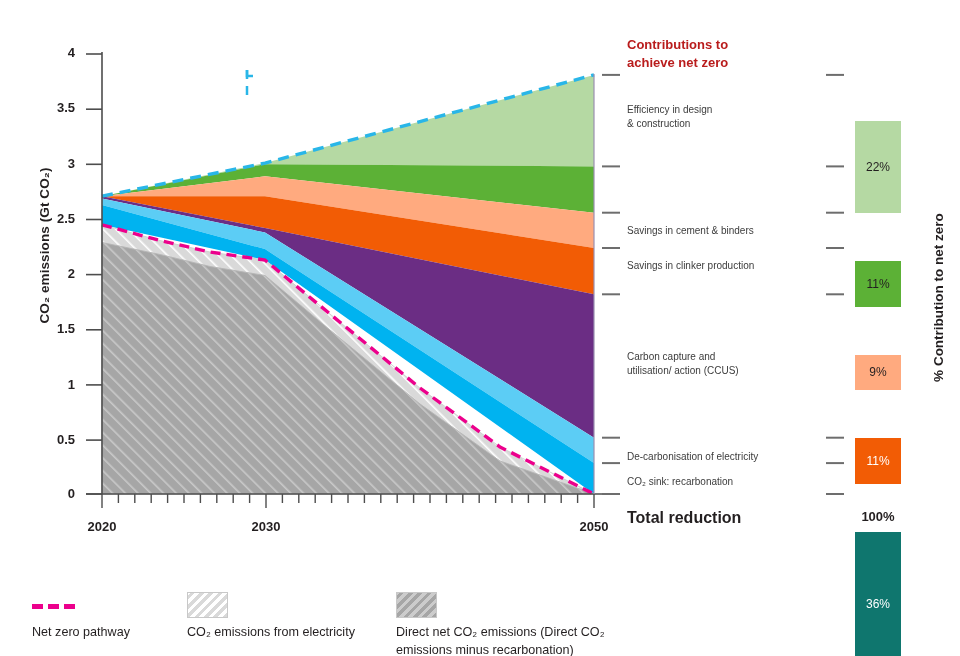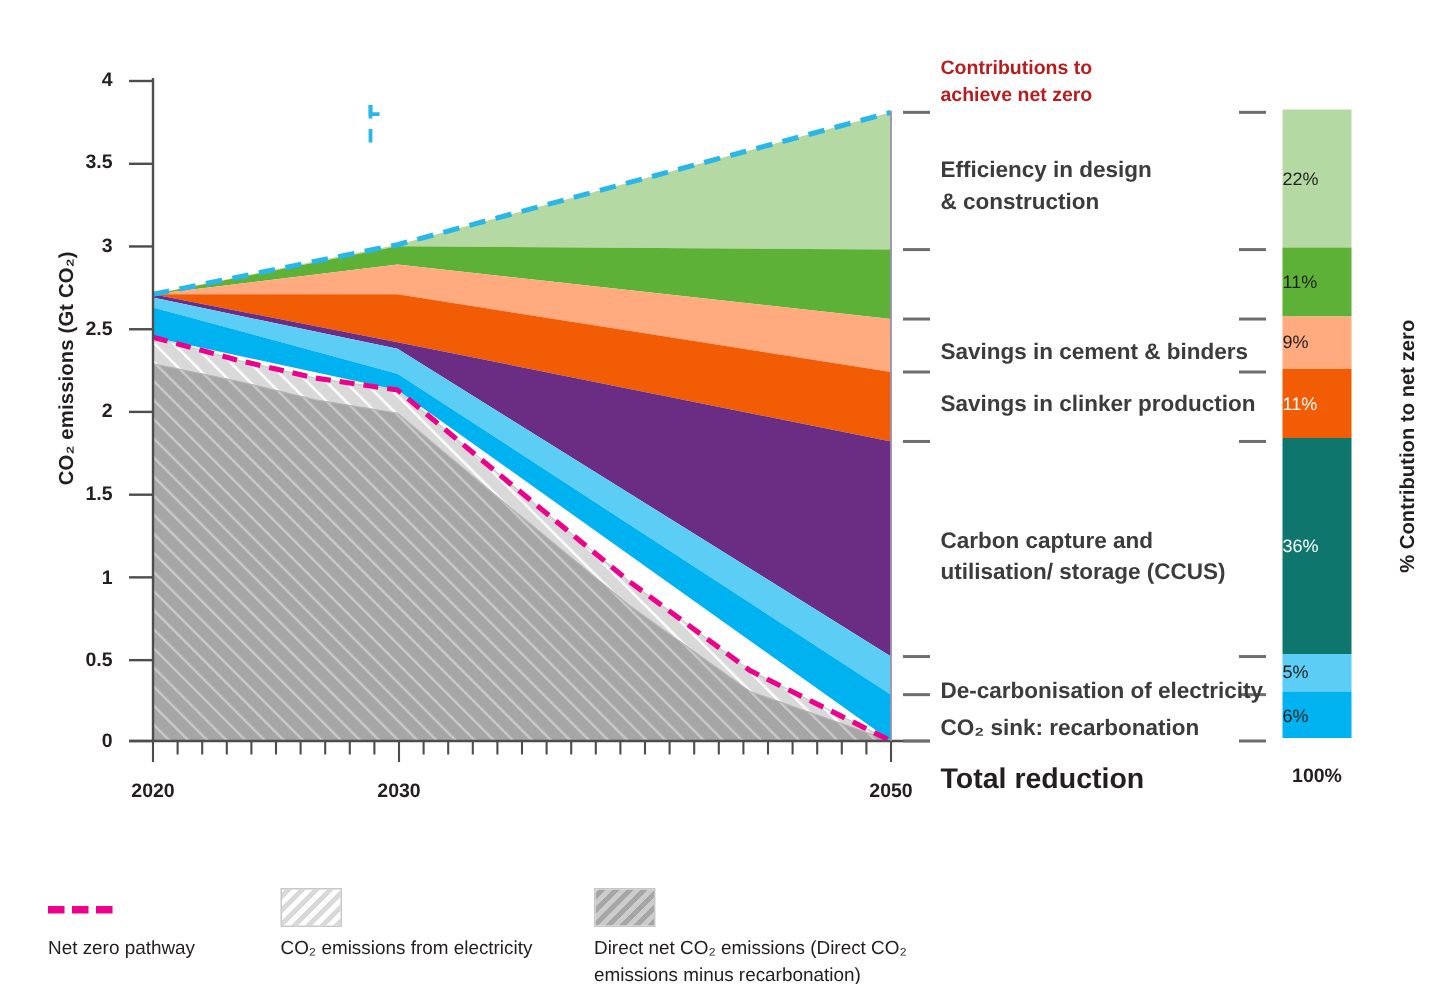--- a/index.html
+++ b/index.html
@@ -77,42 +77,42 @@
   .contrib-title {
     position: absolute;
     left: 627px; top: 36px;
     font-size: 13px; font-weight: bold;
     line-height: 1.42; color: #b91c1c;
     white-space: pre-line;
   }
   .contrib-label {
     position: absolute;
     left: 627px;
-    font-size: 15px; font-weight: bold;
+    font-size: 10px; font-weight: normal;
     line-height: 1.4; color: #3c3c3c;
     white-space: pre-line;
   }
   .total-label {
     position: absolute;
     left: 627px; top: 509px;
-    font-size: 19px; font-weight: bold; color: #231f20;
+    font-size: 16px; font-weight: bold; color: #231f20;
   }
   .total-pct {
     position: absolute;
     left: 855px; top: 509px; width: 46px;
     text-align: center;
     font-size: 13px; font-weight: bold; color: #231f20;
   }
 
   
   .pctbar { position: absolute; left: 855px; top: 73px; width: 46px; }
   .pctseg {
     position: relative;
-    display: flex; align-items: center; justify-content: flex-start;
-    font-size: 12px; font-weight: normal;
+    display: flex; align-items: center; justify-content: center;
+    font-size: 12px; font-weight: normal; margin-top: 48px;
   }
 
   
   .legend { position: absolute; left: 0; top: 588px; width: 800px; height: 68px; }
   .legend-item { position: absolute; }
   .legend-swatch-dash {
     position: absolute; left: 32px; top: 16px;
     width: 44px; height: 5px;
   }
   .legend-swatch-dash i {
@@ -282,21 +282,21 @@
 
 
   <div class="contrib-title">Contributions to
 achieve net zero</div>
 
   <div class="contrib-label" style="top:103px">Efficiency in design
 &amp; construction</div>
   <div class="contrib-label" style="top:224px">Savings in cement &amp; binders</div>
   <div class="contrib-label" style="top:259px">Savings in clinker production</div>
   <div class="contrib-label" style="top:350px">Carbon capture and
-utilisation/ storage (CCUS)</div>
+utilisation/ action (CCUS)</div>
   <div class="contrib-label" style="top:450px">De-carbonisation of electricity</div>
   <div class="contrib-label" style="top:475px">CO₂ sink: recarbonation</div>
 
   <div class="total-label">Total reduction</div>
   <div class="total-pct">100%</div>
 
   <div class="pctbar">
     <div class="pctseg" style="height:91.5px; background:#b5d9a3; color:#231f20;">
         <span>22%</span>
       </div>

